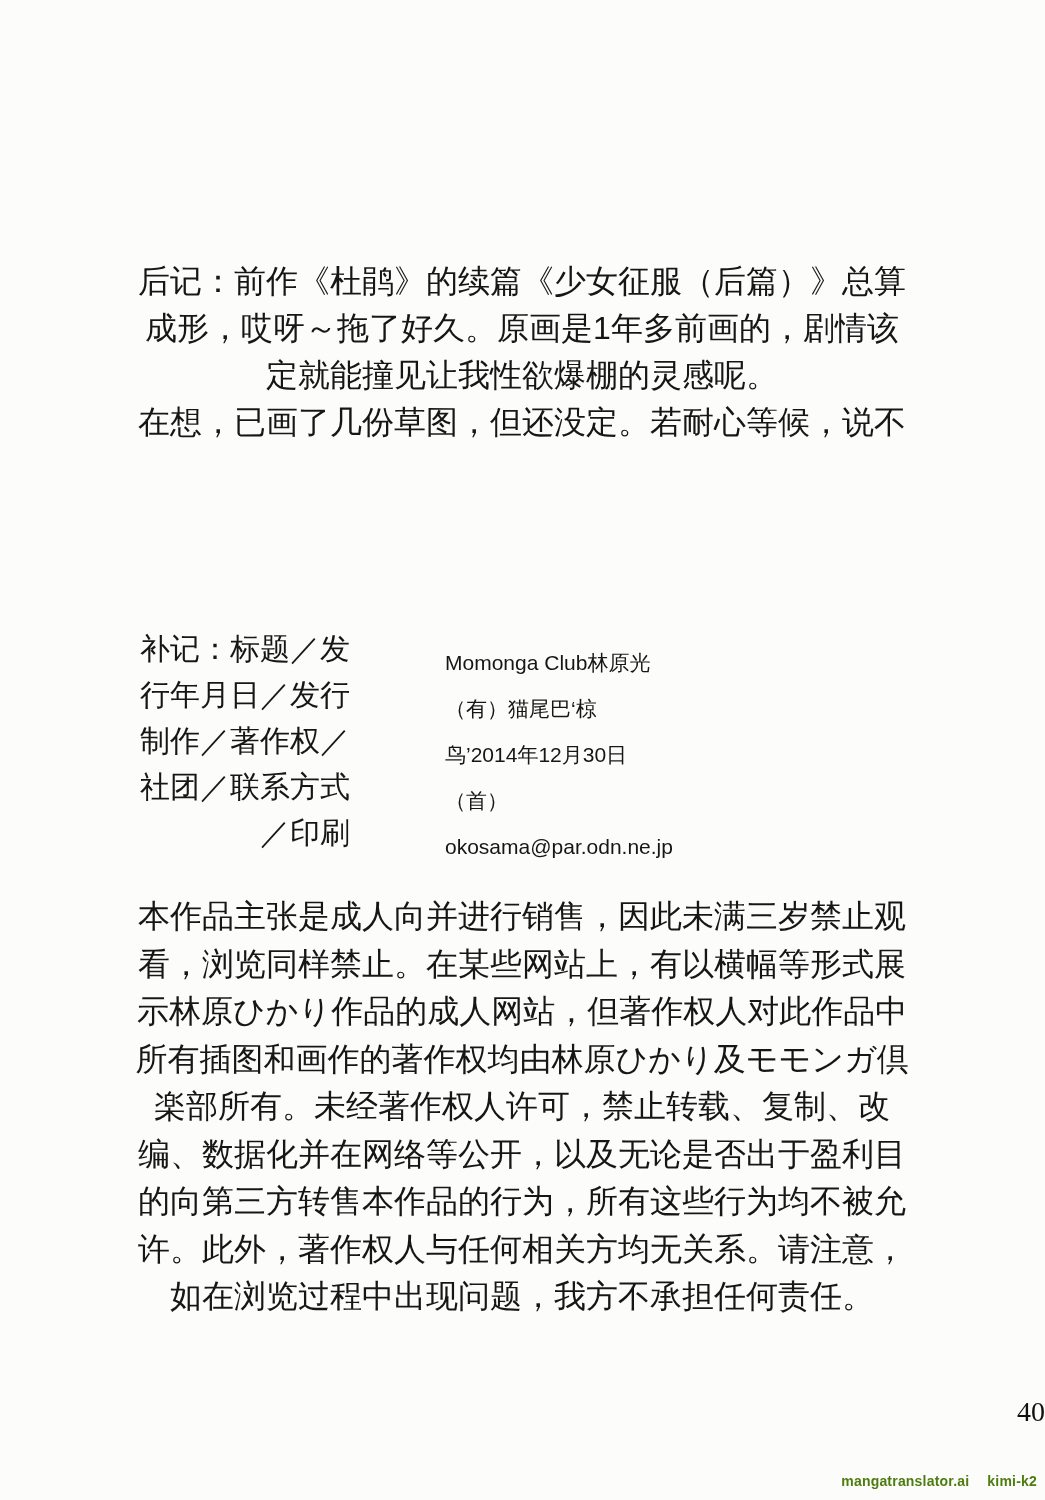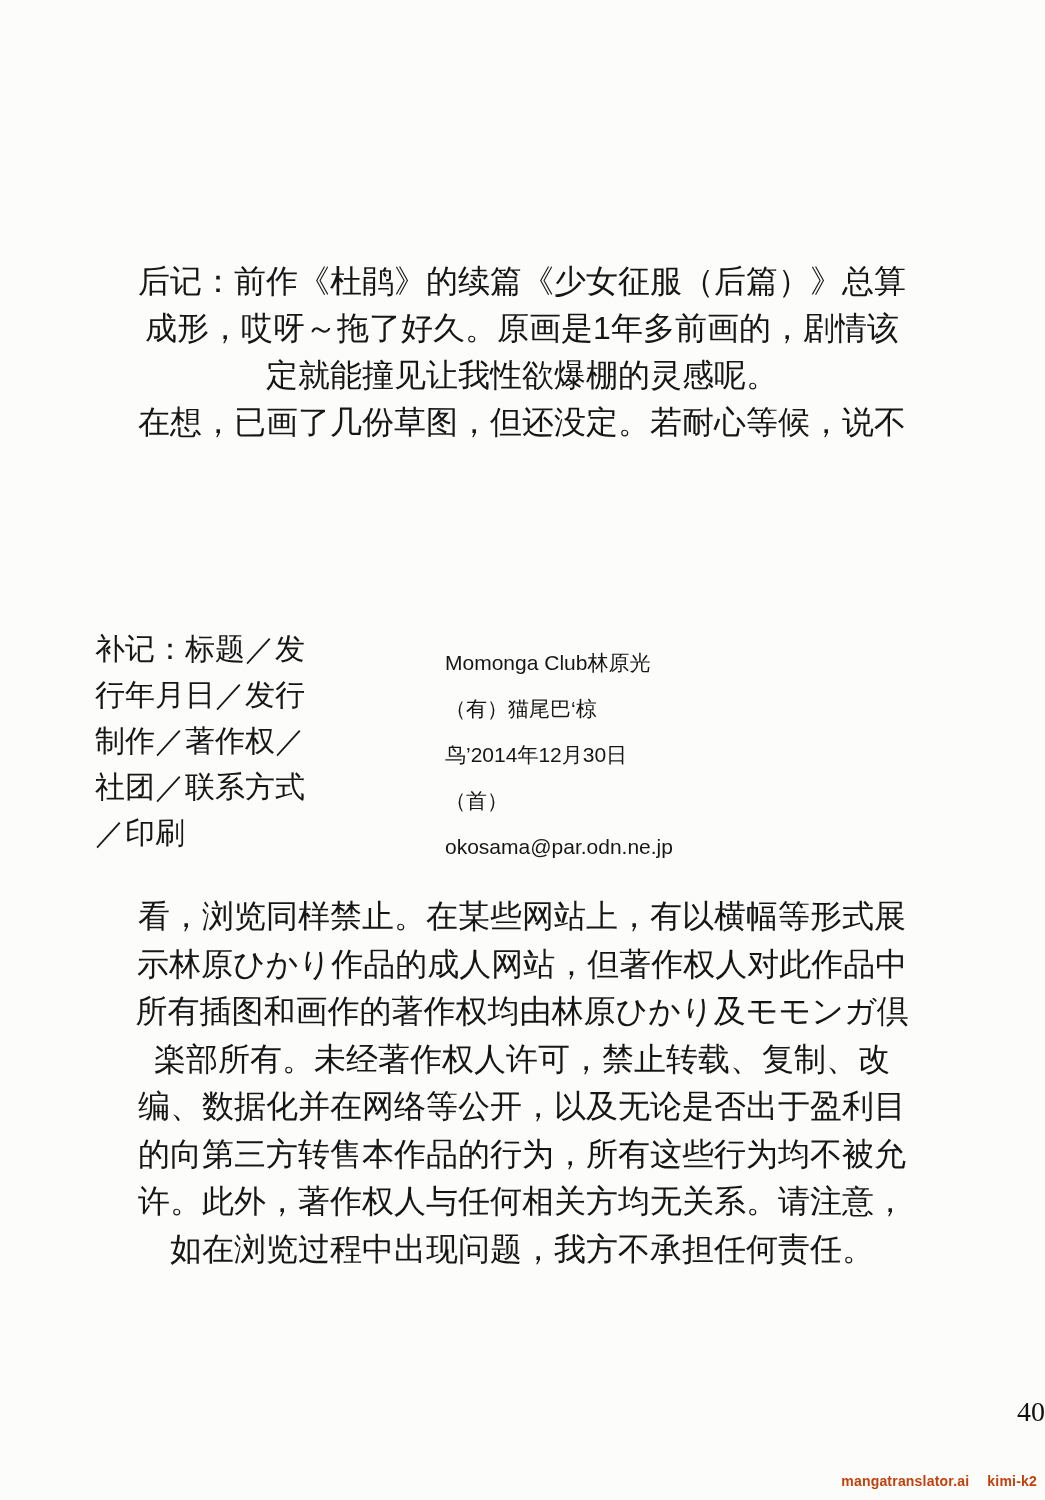--- a/index.html
+++ b/index.html
@@ -28,21 +28,21 @@
     text-align: center;
   }
 
   .middle-left {
     position: absolute;
     top: 626px;
     left: 95px;
     width: 255px;
     font-size: 30px;
     line-height: 46px;
-    text-align: left;
+    text-align: right;
     font-family: Liberation Serif, serif;
   }
 
   .middle-right {
     position: absolute;
     top: 640px;
     left: 445px;
     width: 480px;
     font-size: 21px;
     line-height: 46px;
@@ -103,29 +103,30 @@
 
   <div class="middle-right">
     <div class="line">Momonga Club林原光</div>
     <div class="line">（有）猫尾巴‘椋</div>
     <div class="line">鸟’2014年12月30日</div>
     <div class="line">（首）</div>
     <div class="line">okosama@par.odn.ne.jp</div>
   </div>
 
   <div class="disclaimer">
+    <div class="line">本作品主张是成人向并进行销售，因此未满三岁禁止观</div>
     <div class="line">看，浏览同样禁止。在某些网站上，有以横幅等形式展</div>
     <div class="line">示林原ひかり作品的成人网站，但著作权人对此作品中</div>
     <div class="line">所有插图和画作的著作权均由林原ひかり及モモンガ倶</div>
     <div class="line">楽部所有。未经著作权人许可，禁止转载、复制、改</div>
     <div class="line">编、数据化并在网络等公开，以及无论是否出于盈利目</div>
     <div class="line">的向第三方转售本作品的行为，所有这些行为均不被允</div>
     <div class="line">许。此外，著作权人与任何相关方均无关系。请注意，</div>
     <div class="line">如在浏览过程中出现问题，我方不承担任何责任。</div>
   </div>
 
   <div class="page-number">40</div>
 
-  <div class="watermark" style="color: #c2410c;">
+  <div class="watermark" style="color: #4d7c0f;">
     <span class="wm-site">mangatranslator.ai</span><span class="wm-model">kimi-k2</span>
   </div>
 
 </div>
 
 </body></html>

